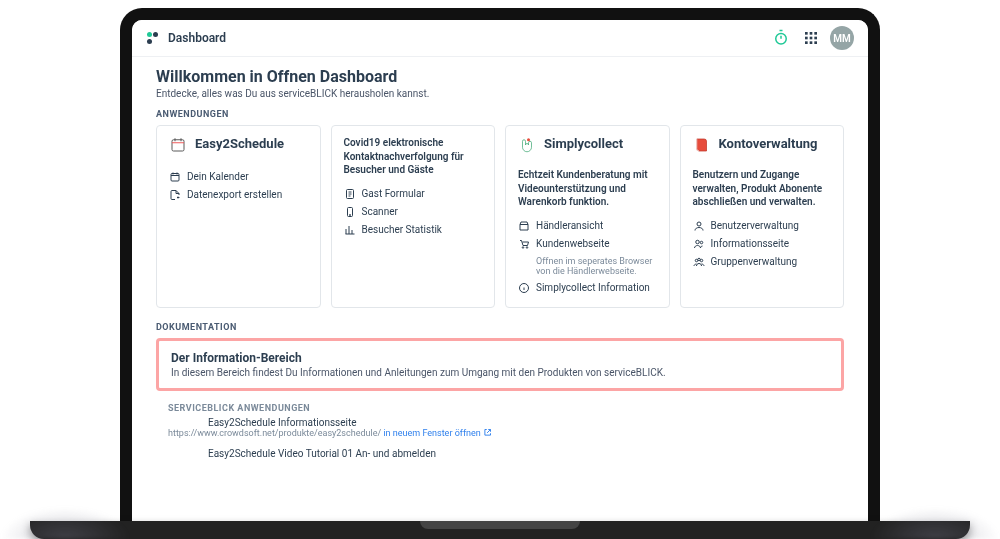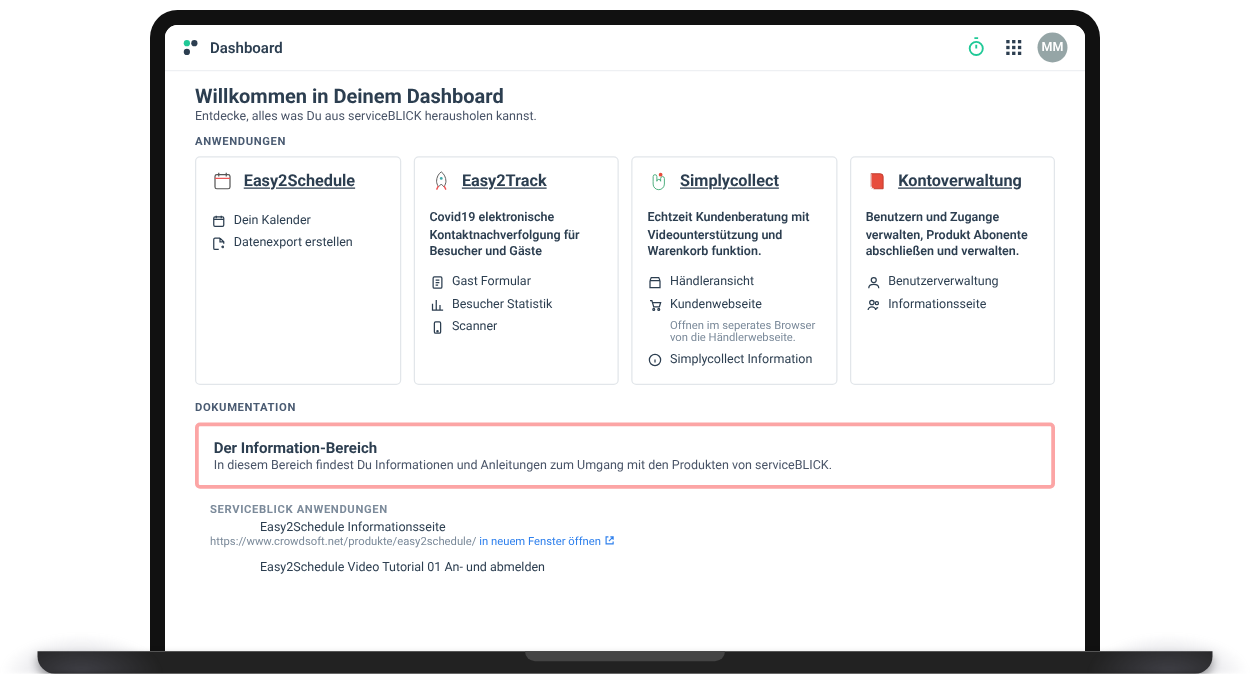--- a/index.html
+++ b/index.html
@@ -94,21 +94,21 @@
     grid-template-columns: repeat(4, 1fr);
     gap: 10px;
     margin-bottom: 14px;
   }
   .card {
     border: 1px solid #e2e6ea;
     border-radius: 4px;
     padding: 10px 12px;
     background: #fff;
   }
-  .card-head { display:flex; align-items:center; gap:8px; margin-bottom:14px;text-decoration:underline; }
+  .card-head { display:flex; gap:8px; margin-bottom:14px; }
   .card-icon { width:18px; height:18px; flex:0 0 18px; display:flex;align-items:center;justify-content:center; }
   .card-title { font-size: 13px; font-weight:700; color:#2c3e50; }
   .card-desc { font-size: 10px; font-weight:600; color:#2c3e50; line-height:1.35; margin-bottom:8px; }
   .card-links { list-style:none; }
   .card-links li { display:flex; align-items:flex-start; gap:6px; font-size:10px; color:#2c3e50; padding:3px 0; cursor:pointer; }
   .card-links li.note { font-size:9px; color:#7b8a9a; padding-left:18px; cursor:default; }
   .link-icon { width:12px; height:12px; display:flex;align-items:center;justify-content:center; flex:0 0 12px; color:#2c3e50; }
   .doc-panel { border:3px solid #fca5a5; border-radius:4px; padding:10px 12px; margin-bottom:12px; }
   .doc-title { font-size:12px; font-weight:700; color:#2c3e50; margin-bottom:2px; }
   .doc-sub { font-size:10px; color:#4a5568; }
@@ -155,21 +155,21 @@
             <rect x="17" y="10" width="4" height="4"></rect>
             <rect x="3" y="17" width="4" height="4"></rect>
             <rect x="10" y="17" width="4" height="4"></rect>
             <rect x="17" y="17" width="4" height="4"></rect>
           </svg>
       </div>
       <div class="avatar">MM</div>
     </div>
 
     <div class="content">
-      <div class="welcome-title">Willkommen in Deinem Dashboard</div>
+      <div class="welcome-title">Willkommen in Offnen Dashboard</div>
       <div class="welcome-sub">Entdecke, alles was Du aus serviceBLICK herausholen kannst.</div>
 
       <div class="section-label">ANWENDUNGEN</div>
 
       <div class="cards">
 
         <div class="card">
           <div class="card-head">
             <span class="card-icon">
               <svg width="18" height="18" viewBox="0 0 24 24" fill="none" stroke="#555" stroke-width="1.3">
@@ -195,57 +195,47 @@
                   <svg width="12" height="12" viewBox="0 0 24 24" fill="none" stroke="currentColor" stroke-width="2">
                     <path d="M14 3H6a2 2 0 0 0-2 2v14a2 2 0 0 0 2 2h6M14 3l6 6v3M14 3v6h6M16 17l4 0M20 17l-2-2M20 17l-2 2"></path>
                   </svg>
                 </span>
               <span>Datenexport erstellen</span>
             </li>
           </ul>
         </div>
 
         <div class="card">
-          <div class="card-head">
-            <span class="card-icon">
-              <svg width="18" height="18" viewBox="0 0 24 24" fill="none">
-                  <path d="M12 2c3 2 5 6 5 10 0 2-1 4-2 6l-3-3-3 3c-1-2-2-4-2-6 0-4 2-8 5-10z" fill="#fff" stroke="#555"></path>
-                  <circle cx="12" cy="9" r="1.5" fill="#4aa"></circle>
-                  <path d="M9 17l-2 4M15 17l2 4" stroke="#e55" stroke-width="1.5"></path>
-                </svg>
-            </span>
-            <span class="card-title">Easy2Track</span>
-          </div>
           <div class="card-desc">Covid19 elektronische Kontaktnachverfolgung für Besucher und Gäste</div>
           <ul class="card-links">
             <li>
               <span class="link-icon">
                   <svg width="12" height="12" viewBox="0 0 24 24" fill="none" stroke="currentColor" stroke-width="2">
                     <rect x="5" y="3" width="14" height="18" rx="2"></rect>
                     <path d="M9 8h6M9 12h6M9 16h4"></path>
                   </svg>
                 </span>
               <span>Gast Formular</span>
             </li>
             <li>
               <span class="link-icon">
                   <svg width="12" height="12" viewBox="0 0 24 24" fill="none" stroke="currentColor" stroke-width="2">
-                    <path d="M4 20V10M10 20V4M16 20v-8M21 20H3"></path>
-                  </svg>
-                </span>
-              <span>Besucher Statistik</span>
-            </li>
-            <li>
-              <span class="link-icon">
-                  <svg width="12" height="12" viewBox="0 0 24 24" fill="none" stroke="currentColor" stroke-width="2">
                     <rect x="7" y="3" width="10" height="18" rx="2"></rect>
                     <circle cx="12" cy="18" r="1" fill="currentColor"></circle>
                   </svg>
                 </span>
               <span>Scanner</span>
+            </li>
+            <li>
+              <span class="link-icon">
+                  <svg width="12" height="12" viewBox="0 0 24 24" fill="none" stroke="currentColor" stroke-width="2">
+                    <path d="M4 20V10M10 20V4M16 20v-8M21 20H3"></path>
+                  </svg>
+                </span>
+              <span>Besucher Statistik</span>
             </li>
           </ul>
         </div>
 
         <div class="card">
           <div class="card-head">
             <span class="card-icon">
               <svg width="18" height="18" viewBox="0 0 24 24" fill="none">
                   <path d="M6 12V7a2 2 0 0 1 4 0v5a2 2 0 0 1 4 0v-3a2 2 0 0 1 4 0v6a6 6 0 0 1-12 0z" fill="#fff" stroke="#4a7"></path>
                   <circle cx="14" cy="5" r="2" fill="#e74c3c"></circle>
@@ -310,20 +300,31 @@
             <li>
               <span class="link-icon">
                   <svg width="12" height="12" viewBox="0 0 24 24" fill="none" stroke="currentColor" stroke-width="2">
                     <circle cx="9" cy="8" r="3.5"></circle>
                     <circle cx="17" cy="9" r="2.5"></circle>
                     <path d="M3 20c0-3 3-5 6-5s6 2 6 5M15 20c0-2 2-4 4-4"></path>
                   </svg>
                 </span>
               <span>Informationsseite</span>
             </li>
+            <li>
+              <span class="link-icon">
+                  <svg width="12" height="12" viewBox="0 0 24 24" fill="none" stroke="currentColor" stroke-width="2">
+                    <circle cx="7" cy="9" r="2.5"></circle>
+                    <circle cx="17" cy="9" r="2.5"></circle>
+                    <circle cx="12" cy="7" r="2.5"></circle>
+                    <path d="M2 20c0-2 2-4 5-4M22 20c0-2-2-4-5-4M7 20c0-3 2-5 5-5s5 2 5 5"></path>
+                  </svg>
+                </span>
+              <span>Gruppenverwaltung</span>
+            </li>
           </ul>
         </div>
 
       </div>
 
       <div class="section-label">DOKUMENTATION</div>
 
       <div class="doc-panel">
         <div class="doc-title">Der Information-Bereich</div>
         <div class="doc-sub">In diesem Bereich findest Du Informationen und Anleitungen zum Umgang mit den Produkten von serviceBLICK.</div>

